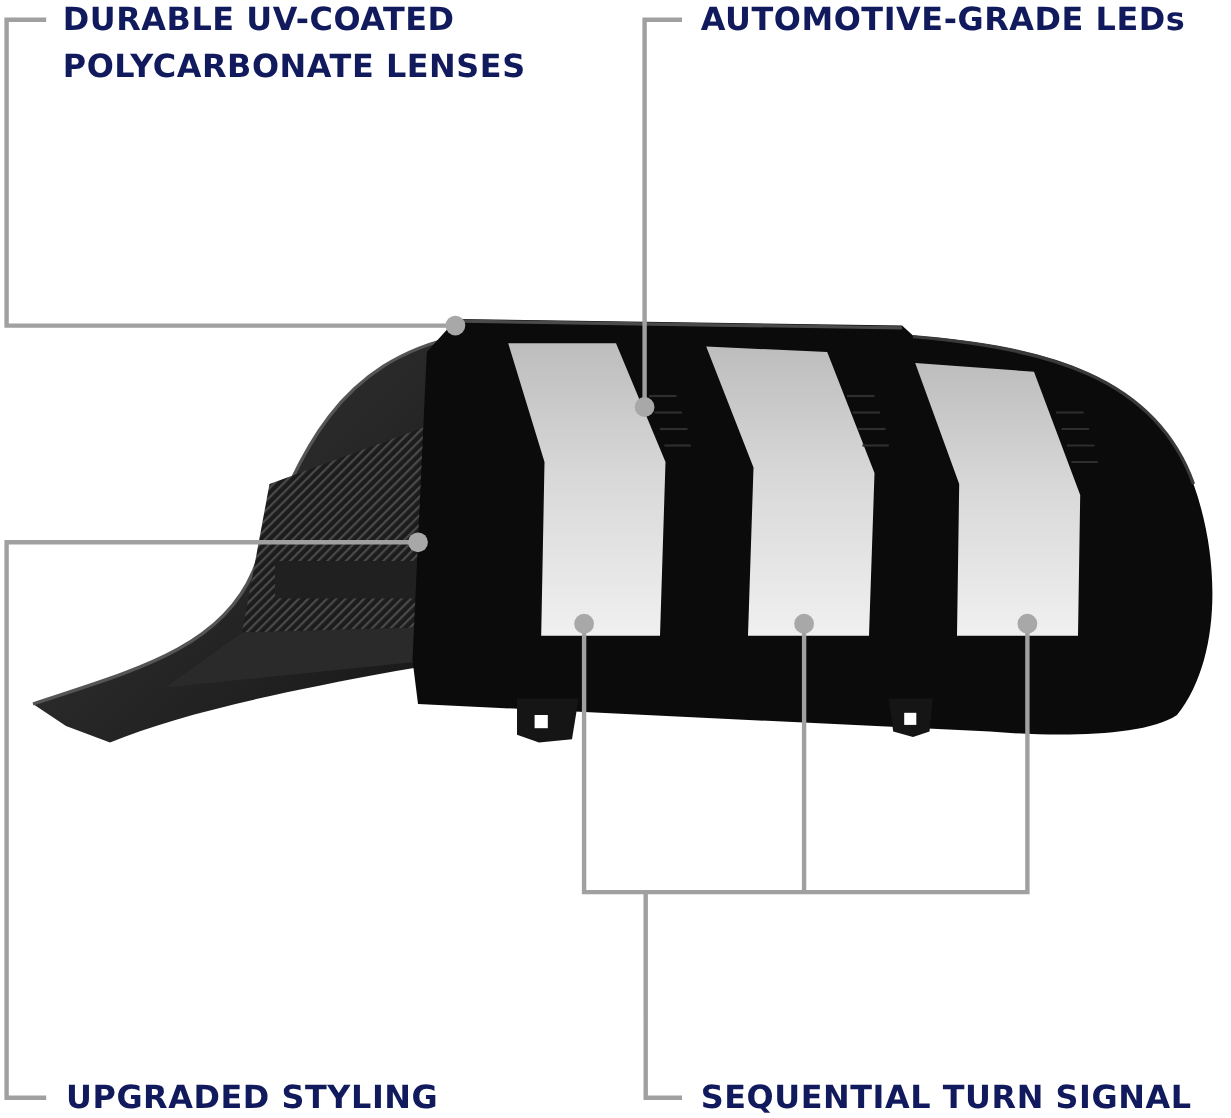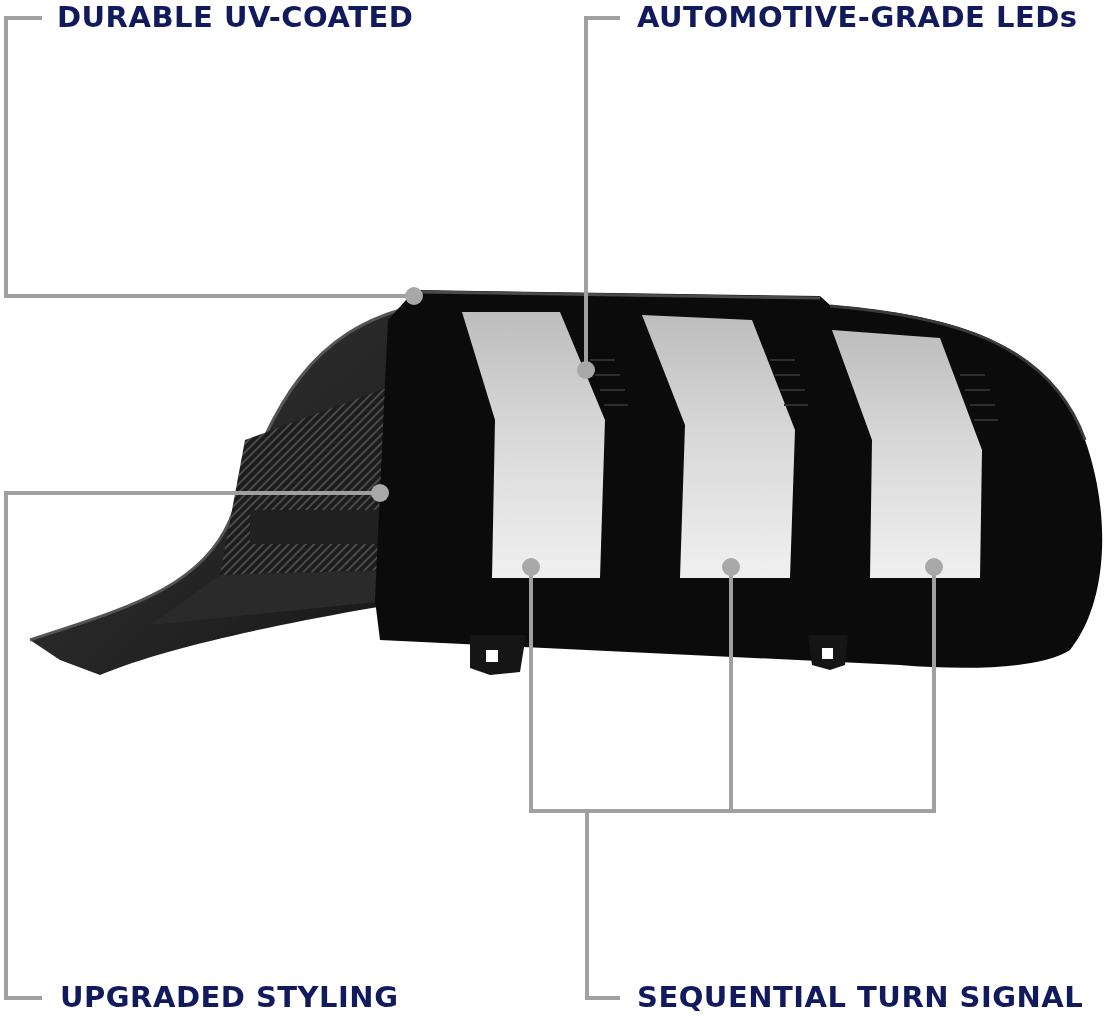--- a/index.html
+++ b/index.html
@@ -89,20 +89,21 @@
     <circle cx="586" cy="370" r="9"></circle>
     <circle cx="380" cy="493" r="9"></circle>
     <circle cx="531" cy="567" r="9"></circle>
     <circle cx="731" cy="567" r="9"></circle>
     <circle cx="934" cy="567" r="9"></circle>
   </g>
 </svg>
 
 <div class="label" style="left:57px; top:-4px;">
   <span>DURABLE UV-COATED</span>
+  <span>POLYCARBONATE LENSES</span>
 </div>
 
 <div class="label" style="left:637px; top:-4px;">
   <span>AUTOMOTIVE-GRADE LEDs</span>
 </div>
 
 <div class="label" style="left:60px; top:976px;">
   <span>UPGRADED STYLING</span>
 </div>
 

